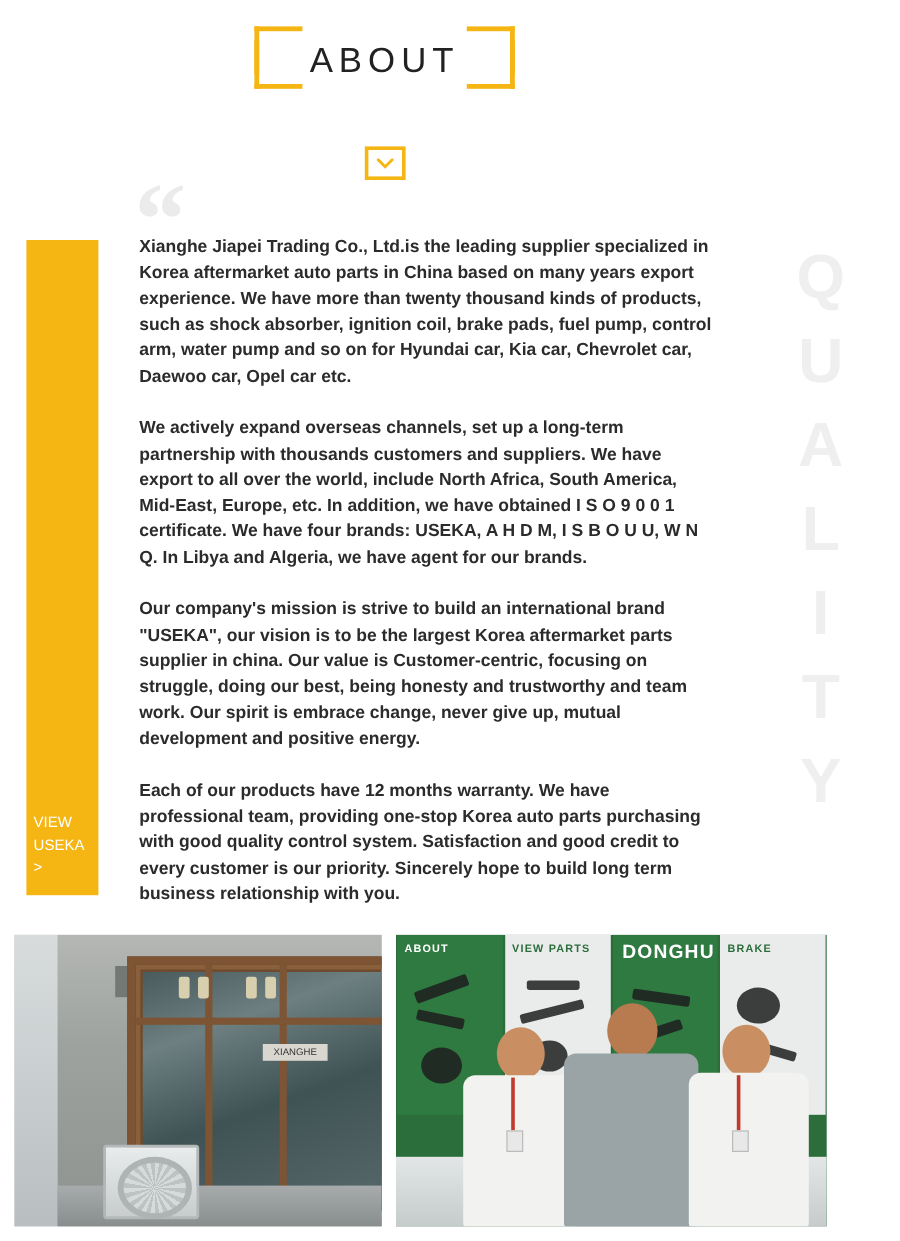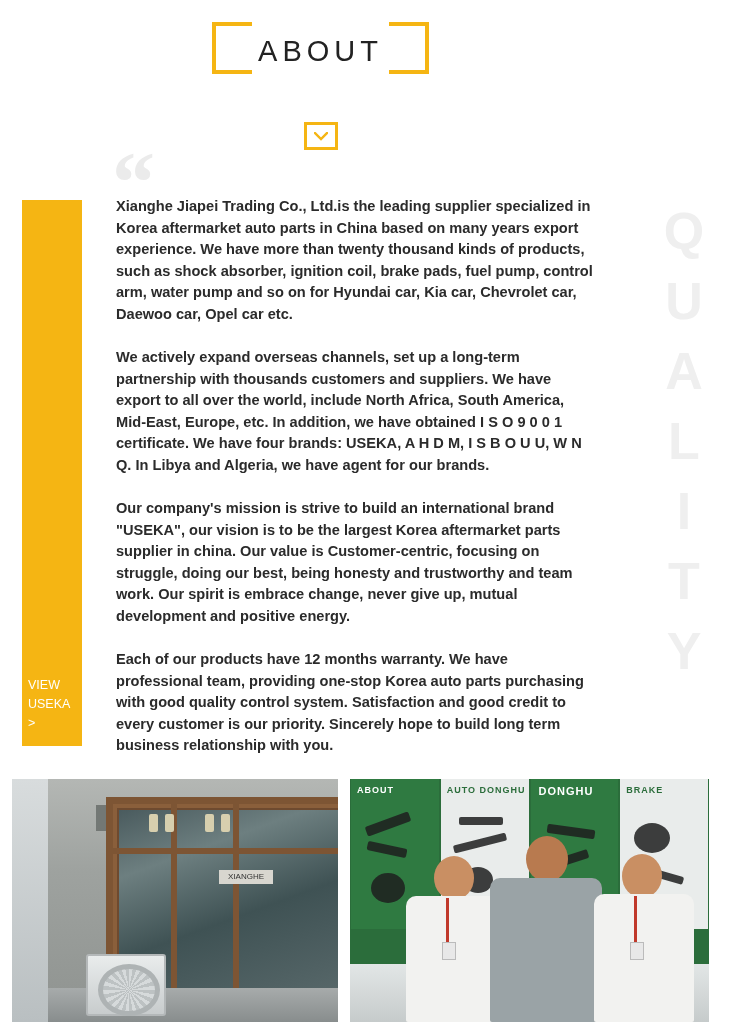--- a/index.html
+++ b/index.html
@@ -149,21 +149,21 @@
     width: 726px;
     height: 243px;
     display: flex;
     gap: 12px;
   }
   .photo {
     position: relative;
     overflow: hidden;
     background: #cfd4d6;
   }
-  .photo-left { width: 306px; height: 243px; padding-left: 20px; }
+  .photo-left { width: 306px; height: 243px; }
   .photo-right { width: 359px; height: 243px; }
 
   
   .pl-sky { position:absolute; left:0; top:0; width:100%; height:100%; background:#c9cfd1; }
   .pl-wall {
     position: absolute; left: 0; top: 0; width: 36px; height: 243px;
     background: linear-gradient(180deg,#d8dcdd,#b9bfc1);
   }
   .pl-building {
     position: absolute; left: 36px; top: 0; width: 319px; height: 243px;
@@ -223,21 +223,21 @@
   .pr-table {
     position:absolute; left:0; right:0; bottom:0; height:58px;
     background: linear-gradient(180deg,#e2e6e6,#c6cbcb);
   }
   .pr-person { position:absolute; bottom:0; }
   .pr-head { position:absolute; border-radius:50%; background:#c98f63; }
   .pr-body { position:absolute; border-radius:10px 10px 2px 2px; }
   .pr-lanyard { position:absolute; width:3px; background:#c0392b; }
   .pr-badge { position:absolute; width:12px; height:16px; background:#e8e8e8; border:1px solid #bbb; }
   .pr-logo-strip {
-    position:absolute; left:8px; top:6px; font-size:11px; font-weight:bold; color:#ffffff; letter-spacing:1px;
+    position:absolute; left:8px; top:6px; font-size:16px; font-weight:bold; color:#ffffff; letter-spacing:1px;
   }
 </style>
 </head>
 <body>
 
 <div class="header">
   <div class="title-block">
     <div class="title-frame">
       <span class="corner tl"></span>
       <span class="corner tr"></span>
@@ -305,21 +305,21 @@
   <div class="photo photo-right">
     <div class="pr-bg"></div>
     <div class="pr-panelrow">
       <div class="pr-panel">
         <span class="lbl">ABOUT</span>
         <span class="pr-part" style="left:14px; top:40px; width:46px; height:10px; transform:rotate(-20deg);"></span>
         <span class="pr-part" style="left:16px; top:66px; width:40px; height:9px; transform:rotate(12deg);"></span>
         <span class="pr-part" style="left:20px; top:94px; width:34px; height:30px; border-radius:50%;"></span>
       </div>
       <div class="pr-panel white">
-        <span class="lbl">AUTO DONGHU</span>
+        <span class="lbl">VIEW PARTS</span>
         <span class="pr-part" style="left:18px; top:38px; width:44px; height:8px;"></span>
         <span class="pr-part" style="left:12px; top:60px; width:54px; height:8px; transform:rotate(-14deg);"></span>
         <span class="pr-part" style="left:22px; top:88px; width:30px; height:26px; border-radius:50%;"></span>
       </div>
       <div class="pr-panel">
         <span class="pr-logo-strip">DONGHU</span>
         <span class="pr-part" style="left:16px; top:48px; width:48px; height:9px; transform:rotate(8deg);"></span>
         <span class="pr-part" style="left:18px; top:76px; width:40px; height:9px; transform:rotate(-18deg);"></span>
       </div>
       <div class="pr-panel white">

